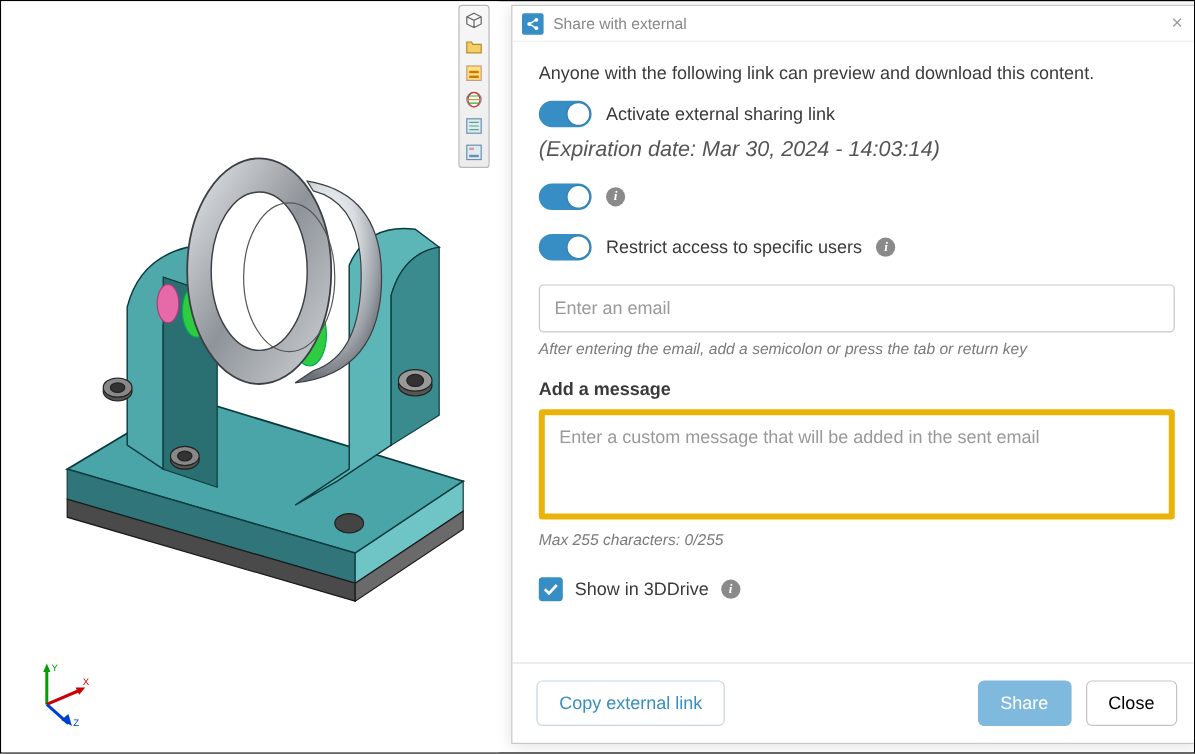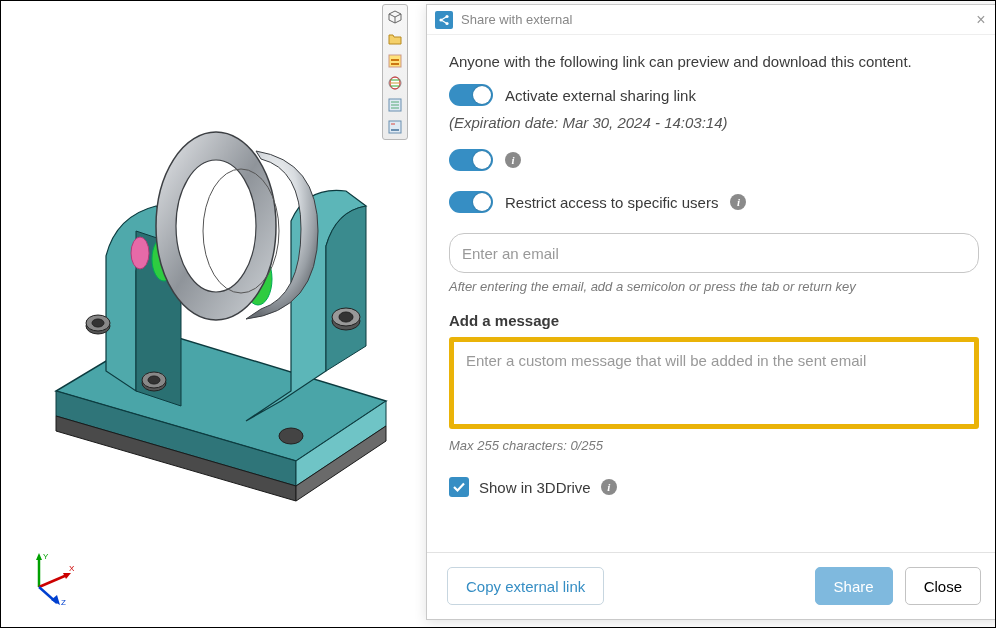--- a/index.html
+++ b/index.html
@@ -100,37 +100,37 @@
     width: 18px; height: 18px;
     background: #fff;
     border-radius: 50%;
     box-shadow: 0 0 2px rgba(0,0,0,.3);
   }
   .row.spaced { margin-bottom: 20px; }
   .expiration {
     font-style: italic;
     color: #555;
     margin: -6px 0 18px 0;
-    font-size: 15px;
+    font-size: 18px;
   }
   .info-icon {
     width: 16px; height: 16px;
     border-radius: 50%;
     background: #8a8a8a;
     color: #fff;
     display: inline-flex;
     align-items: center; justify-content:center;
     font-size: 11px; font-style: italic; font-weight: bold;
     font-family: Georgia, serif;
   }
   .text-input {
     width: 100%;
     height: 40px;
     border: 1px solid #c7c7c7;
-    border-radius: 15px;
+    border-radius: 4px;
     padding: 0 12px;
     font-size: 15px;
     color: #4d7c0f;
   }
   .text-input::placeholder { color: #999; }
   .hint {
     font-style: italic;
     color: #7a7a7a;
     font-size: 13px;
     margin: 6px 0 18px 0;

